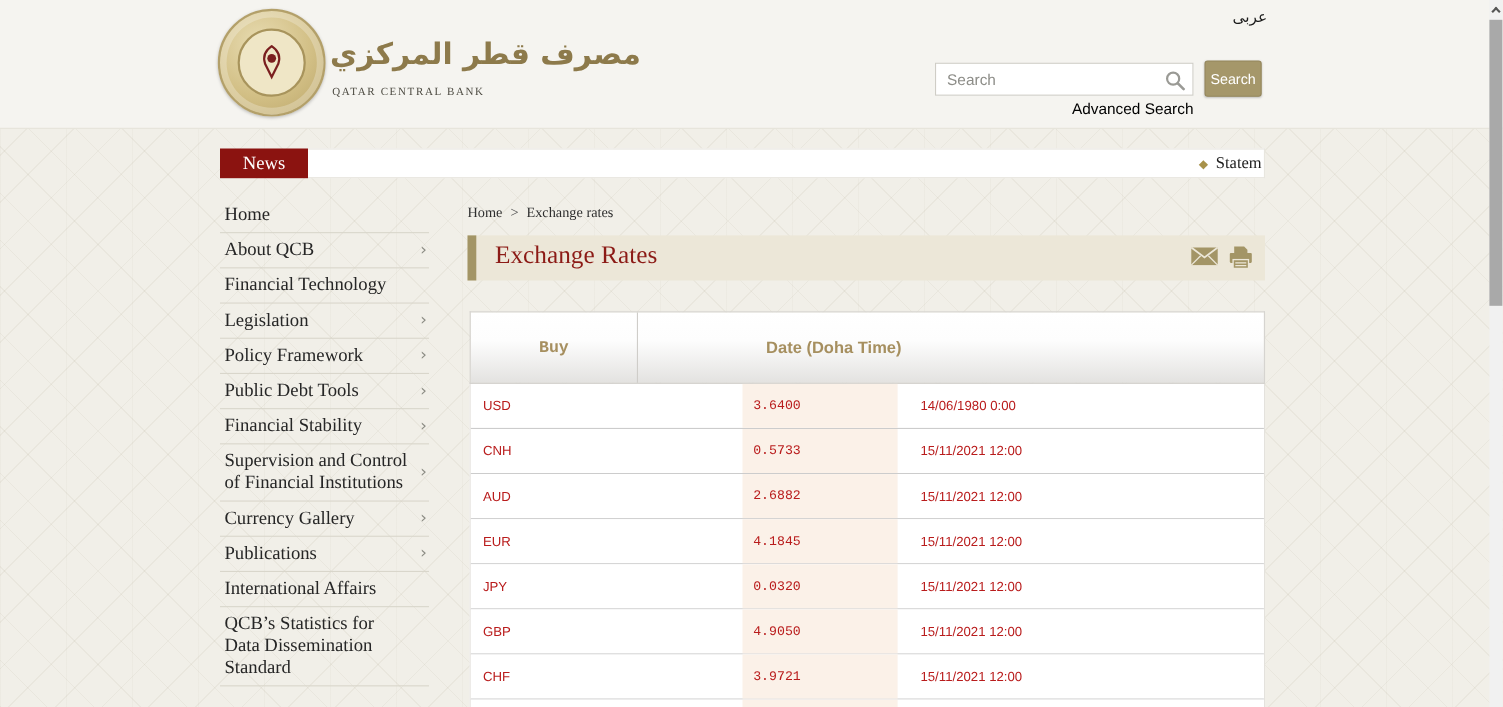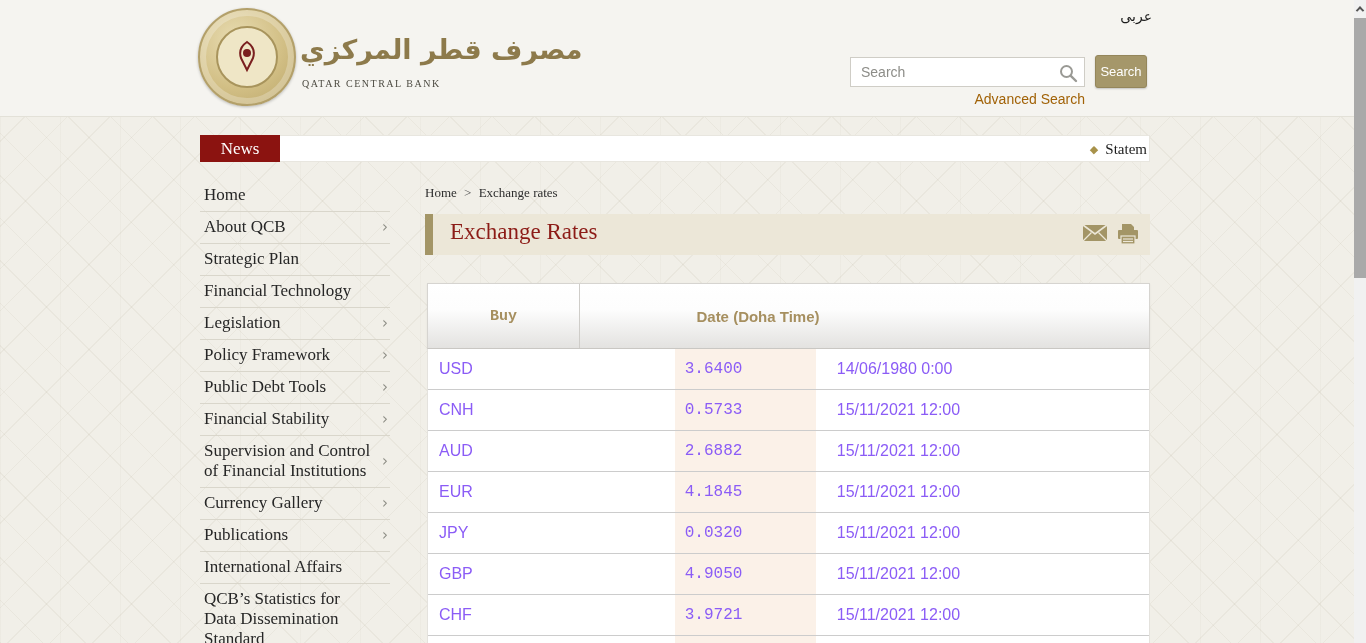--- a/index.html
+++ b/index.html
@@ -67,21 +67,21 @@
   .search-input::placeholder { color:#8d8d88; }
   .magnifier { position:absolute; right:6px; top:5px; width:20px; height:20px; }
   .search-btn {
     position:absolute; right:0; top:0; width:52px; height:33px;
     background:#a5976a; border:1px solid #94865b; border-radius:3px;
     color:#fff; font-family:"Liberation Sans", sans-serif; font-size:13px;
     cursor:pointer; box-shadow:0 1px 2px rgba(0,0,0,.2);
   }
   .advanced-search {
     position:absolute; right:62px; top:36px;
-    font-size:14px; color:#a16207; cursor:pointer; white-space:nowrap;
+    font-size:14px; color:#000000; cursor:pointer; white-space:nowrap;
   }
 
   
   .news-bar { position:absolute; left:200px; top:135px; width:950px; height:27px; z-index:4; }
   .news-label {
     position:absolute; left:0; top:0; width:80px; height:27px;
     background:#8b1310; color:#fff; font-family:"Liberation Serif", serif; font-size:17px;
     display:flex; align-items:center; justify-content:center; cursor:pointer;
   }
   .news-strip {
@@ -140,21 +140,21 @@
   .th {
     display:flex; align-items:center; justify-content:center;
     font-size:15px; font-weight:bold; color:#a68f5f;
   }
   .th + .th { border-left:1px solid #cfcdc9; }
   .col-currency { width:213px; }
   .col-buy { width:151px;font-family:Liberation Mono, monospace; }
   .col-date { width:357px; }
   .tbody { background:#fff; border-left:1px solid #e4e2dd; border-right:1px solid #e4e2dd; }
   .tr { display:flex; height:41px; border-bottom:1px solid #cccccc; background:#fff; }
-  .td { display:flex; align-items:center; font-size:16px; color:#8b5cf6; }
+  .td { display:flex; align-items:center; font-size:12px; color:#b91c1c; }
   .td.col-currency { padding-left:11px; }
   .td.col-buy { background:#fbf1e8; padding-left:10px;margin-left:48px; }
   .td.col-date { padding-left:21px; }
   .tr.stub { height:7px; border-bottom:none; }
 
   
   .scrollbar {
     position:absolute; right:0; top:0; width:12px; height:643px;
     background:#f1f1f1; z-index:9;
   }
@@ -215,23 +215,20 @@
   </div>
 </div>
 
 <nav class="sidebar">
     <div class="side-item">
       <span class="side-label">Home</span>
     </div>
     <div class="side-item">
       <span class="side-label">About QCB</span>
       <span class="chevron">›</span>
-    </div>
-    <div class="side-item">
-      <span class="side-label">Strategic Plan</span>
     </div>
     <div class="side-item">
       <span class="side-label">Financial Technology</span>
     </div>
     <div class="side-item">
       <span class="side-label">Legislation</span>
       <span class="chevron">›</span>
     </div>
     <div class="side-item">
       <span class="side-label">Policy Framework</span>

